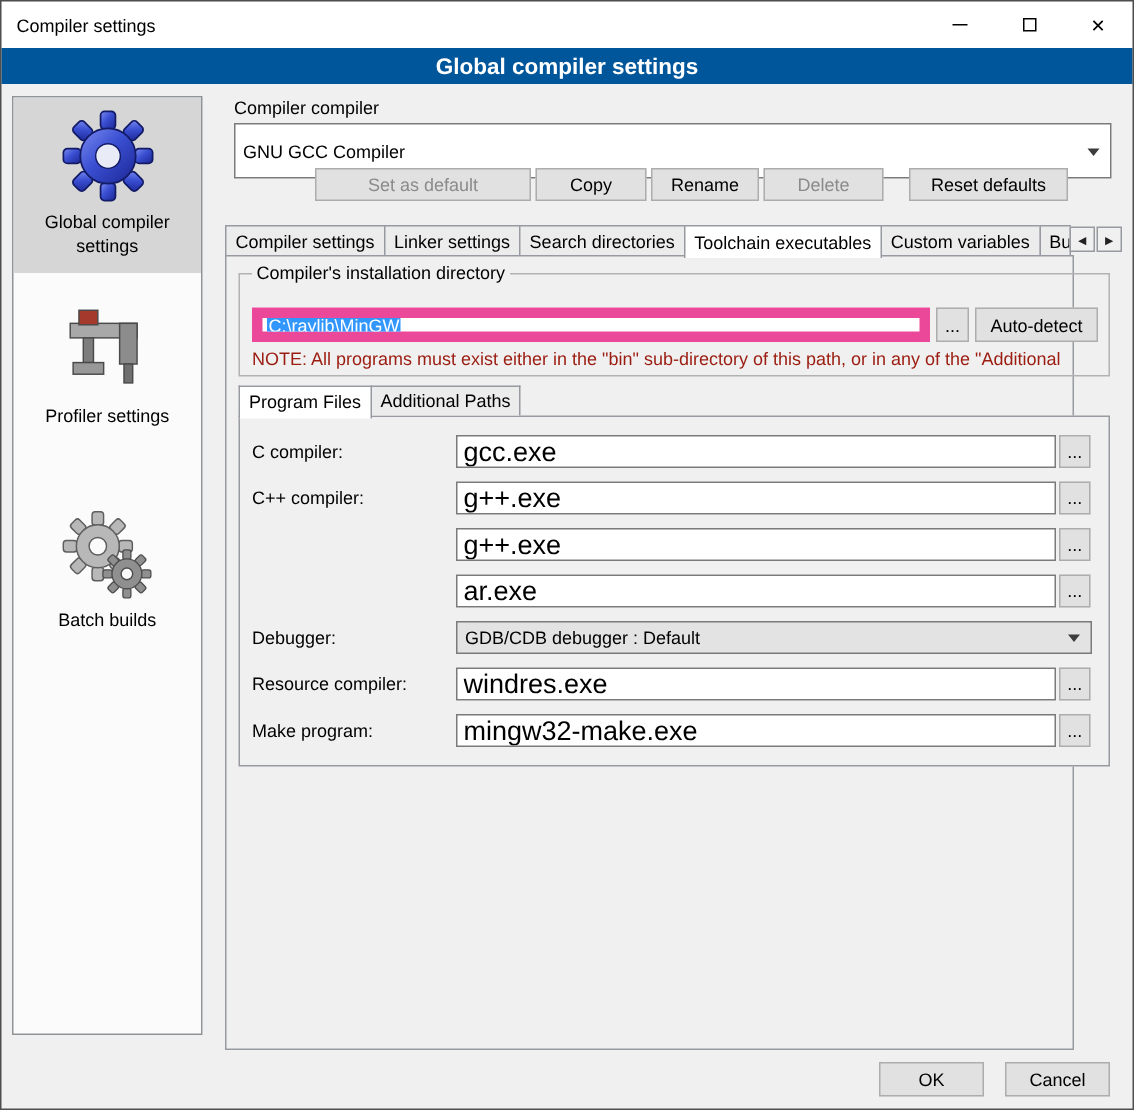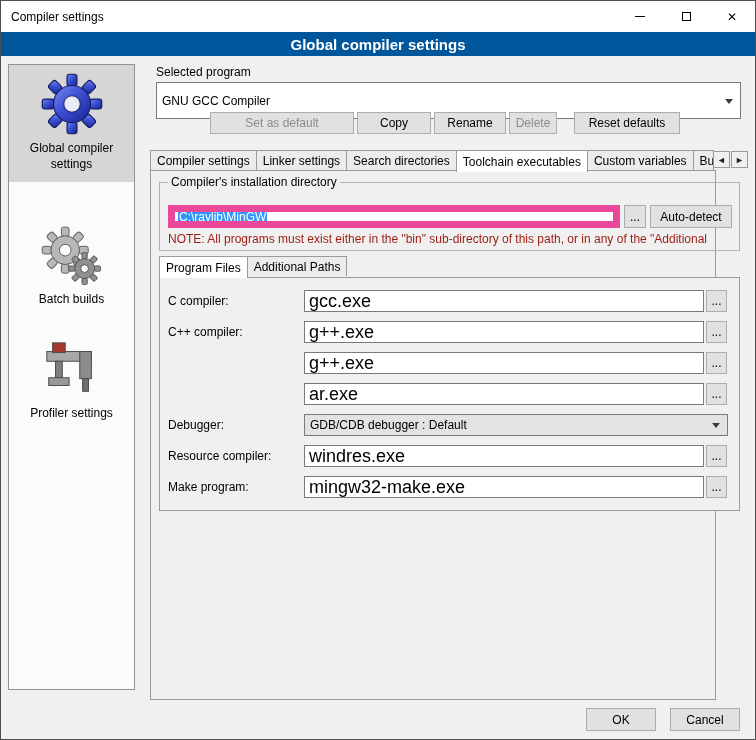--- a/index.html
+++ b/index.html
@@ -35,21 +35,21 @@
   .tab.active{height:22px;background:#ffffff;position:relative;z-index:4;margin-bottom:-2px;}
   .tab.clipped{max-width:36px;overflow:hidden;}
   .tab-arrows{margin-left:auto;display:flex;gap:1px;padding-bottom:2px;}
   .tab-arrow{width:17px;height:17px;background:#f0f0f0;border:1px solid #979aa1;display:flex;align-items:center;justify-content:center;font-size:9px;color:#222;}
   .tab-panel{position:absolute;left:150px;top:170px;width:566px;height:530px;border:1px solid #979aa1;background:#f0f0f0;z-index:2;}
   .groupbox{position:absolute;left:8px;top:11px;width:581px;height:69px;border:1px solid #b2b2b2;}
   .legend{position:absolute;top:-8px;left:8px;background:#f0f0f0;padding:0 3px;}
   .path-input{position:absolute;left:8px;top:22px;width:452px;height:23px;background:#fff;border:7px solid #ec4899;display:flex;align-items:center;padding-left:3px;overflow:hidden;}
   .path-input .sel{background:var(--selection-blue);color:#fff;padding:1px 1px;white-space:nowrap;}
   .note{position:absolute;left:8px;top:49px;width:571px;white-space:nowrap;overflow:hidden;color:var(--note-red);}
-  .subtabs{position:absolute;left:8px;top:85px;width:581px;height:21px;display:flex;align-items:flex-start;z-index:3;}
+  .subtabs{position:absolute;left:8px;top:85px;width:581px;height:21px;display:flex;align-items:center;z-index:3;}
   .inner-panel{position:absolute;left:8px;top:106px;width:581px;height:234px;border:1px solid #979aa1;background:#f0f0f0;z-index:2;}
   .frow-label{position:absolute;left:8px;height:22px;line-height:22px;white-space:nowrap;}
   .frow-input{position:absolute;left:144px;width:400px;height:22px;border:1px solid #7a7a7a;background:#fff;padding:0 4px;font-family:"Liberation Sans",sans-serif;font-size:18px;color:#000;}
   .frow-browse{position:absolute;left:546px;width:21px;height:22px;}
   .debugger-combo{left:144px;width:424px;height:22px;background:#e3e3e3;padding-right:20px;}
   svg{display:block;}
 </style>
 </head>
 <body>
 
@@ -91,20 +91,33 @@
           <rect x="-33" y="-5.5" width="13" height="11" rx="3" transform="rotate(45)"></rect>
           <rect x="20" y="-5.5" width="13" height="11" rx="3" transform="rotate(45)"></rect>
           <circle r="20.5"></circle>
         </g>
       </defs>
       <use href="#gsA" transform="translate(32,32) scale(0.93)" fill="url(#lgBlue)" stroke="#131b66" stroke-width="1.3"></use>
       <circle cx="32" cy="32" r="8.5" fill="#e9ecf6" stroke="#131b66"></circle>
     </svg>
     <span class="lbl">Global compiler settings</span>
   </div>
+  <div class="side-item gap1">
+    <svg width="62" height="62" viewBox="0 0 64 64">
+      <g stroke="#4a4a4a" stroke-width="1">
+        <rect x="6" y="14" width="46" height="10" fill="#a8a8a8"></rect>
+        <rect x="40" y="14" width="12" height="28" fill="#8c8c8c"></rect>
+        <rect x="43" y="42" width="6" height="13" fill="#6f6f6f"></rect>
+        <rect x="12" y="5" width="13" height="10" fill="#a53a2c"></rect>
+        <rect x="15" y="24" width="7" height="17" fill="#7d7d7d"></rect>
+        <rect x="8" y="41" width="21" height="8" fill="#989898"></rect>
+      </g>
+    </svg>
+    <span class="lbl">Profiler settings</span>
+  </div>
   <div class="side-item gap2">
     <svg width="62" height="62" viewBox="0 0 64 64">
       <defs>
         <g id="gsB">
           <rect x="-5.5" y="-33" width="11" height="13" rx="3"></rect>
           <rect x="-5.5" y="20" width="11" height="13" rx="3"></rect>
           <rect x="-33" y="-5.5" width="13" height="11" rx="3"></rect>
           <rect x="20" y="-5.5" width="13" height="11" rx="3"></rect>
           <rect x="-5.5" y="-33" width="11" height="13" rx="3" transform="rotate(45)"></rect>
           <rect x="-5.5" y="20" width="11" height="13" rx="3" transform="rotate(45)"></rect>
@@ -113,46 +126,33 @@
           <circle r="20.5"></circle>
         </g>
       </defs>
       <use href="#gsB" transform="translate(25,27) scale(0.72)" fill="#b8b8b8" stroke="#5e5e5e" stroke-width="1.4"></use>
       <circle cx="25" cy="27" r="6" fill="#fbfbfb" stroke="#5e5e5e"></circle>
       <use href="#gsB" transform="translate(45,46) scale(0.5)" fill="#8f8f8f" stroke="#4e4e4e" stroke-width="1.8"></use>
       <circle cx="45" cy="46" r="4" fill="#fbfbfb" stroke="#4e4e4e"></circle>
     </svg>
     <span class="lbl">Batch builds</span>
   </div>
-  <div class="side-item gap1">
-    <svg width="62" height="62" viewBox="0 0 64 64">
-      <g stroke="#4a4a4a" stroke-width="1">
-        <rect x="6" y="14" width="46" height="10" fill="#a8a8a8"></rect>
-        <rect x="40" y="14" width="12" height="28" fill="#8c8c8c"></rect>
-        <rect x="43" y="42" width="6" height="13" fill="#6f6f6f"></rect>
-        <rect x="12" y="5" width="13" height="10" fill="#a53a2c"></rect>
-        <rect x="15" y="24" width="7" height="17" fill="#7d7d7d"></rect>
-        <rect x="8" y="41" width="21" height="8" fill="#989898"></rect>
-      </g>
-    </svg>
-    <span class="lbl">Profiler settings</span>
-  </div>
-</div>
-
-<div class="abs" style="left:156px;top:65px;">Selected program</div>
+</div>
+
+<div class="abs" style="left:156px;top:65px;">Compiler compiler</div>
 <div class="combo" style="left:156px;top:82px;width:585px;height:37px;">
   <span>GNU GCC Compiler</span>
   <span class="arrow"></span>
 </div>
 
 <div class="btn-row">
   <div class="btn disabled" style="width:144px;margin-left:54px;">Set as default</div>
   <div class="btn" style="width:74px;">Copy</div>
   <div class="btn" style="width:72px;">Rename</div>
-  <div class="btn disabled" style="width:48px;text-align:center;">Delete</div>
+  <div class="btn disabled" style="width:80px;text-align:center;">Delete</div>
   <div class="btn" style="width:106px;margin-left:14px;">Reset defaults</div>
 </div>
 
 <div class="tabs">
   <div class="tab">Compiler settings</div>
   <div class="tab">Linker settings</div>
   <div class="tab">Search directories</div>
   <div class="tab active">Toolchain executables</div>
   <div class="tab">Custom variables</div>
   <div class="tab clipped">Buil</div>

